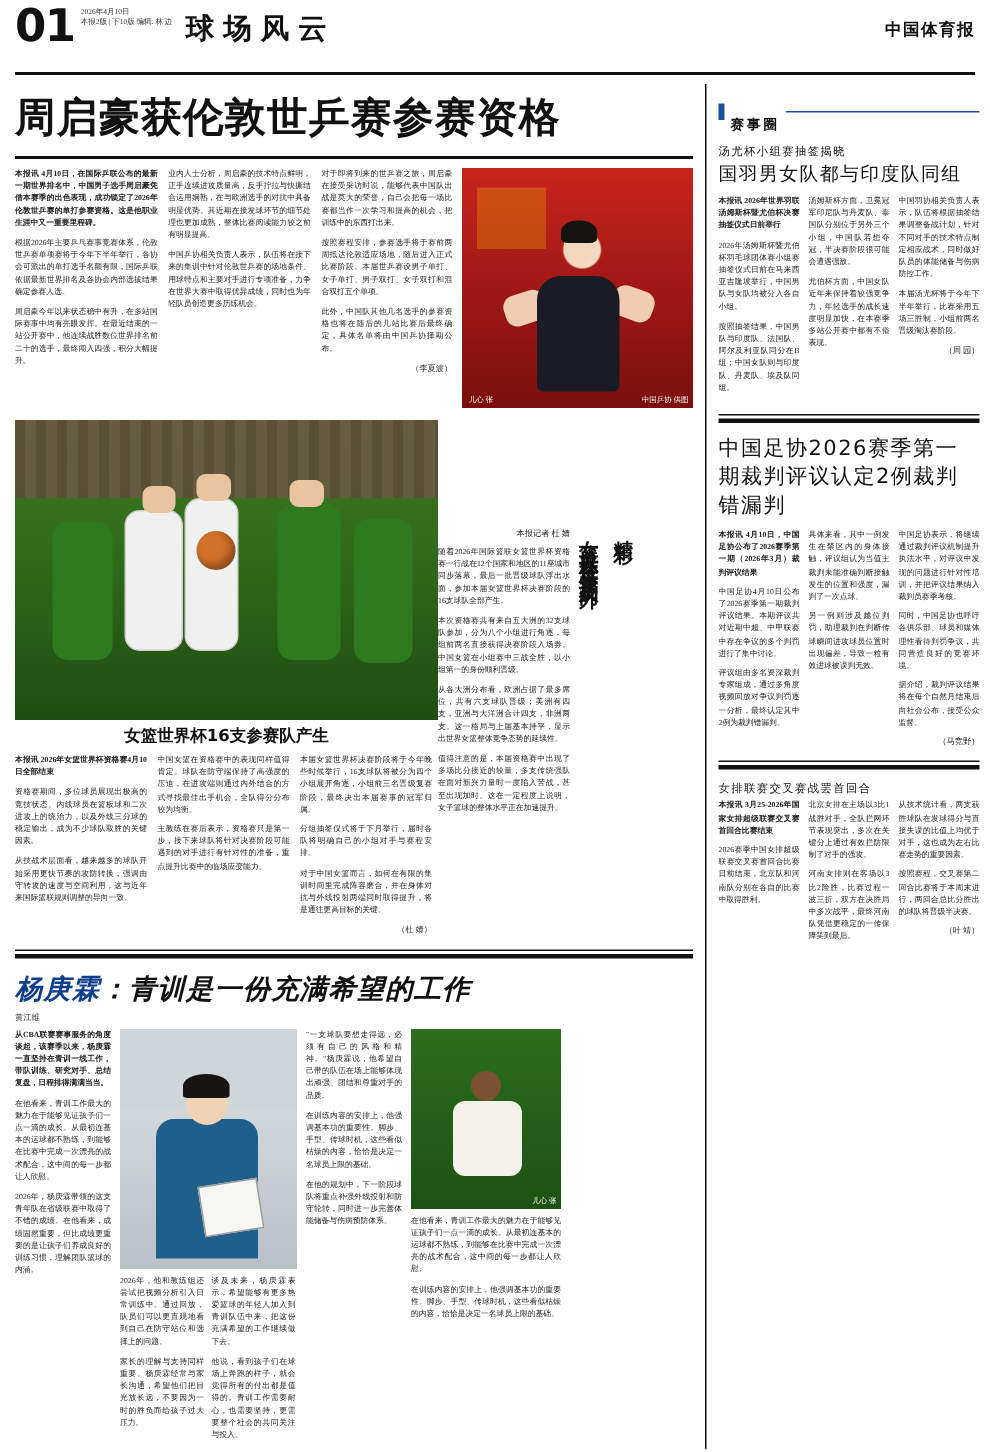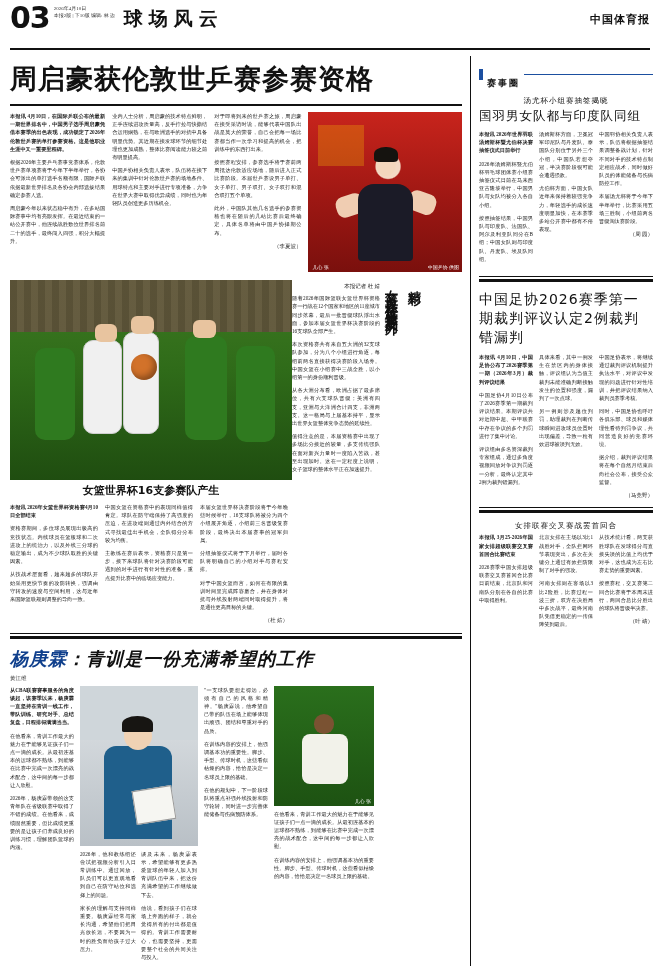--- a/index.html
+++ b/index.html
@@ -90,41 +90,41 @@
     font-size:13px;letter-spacing:3px;line-height:17px;
     height:205px;margin:0 3px;
   }
 
   
   .kicker{display:flex;align-items:center;gap:4px;margin:2px 0 6px 0;}
   .kicker .bar{width:4px;height:11px;background:#1b4fa0;}
   .kicker .txt{font-family:"DejaVu Sans",sans-serif;font-weight:bold;font-size:9px;letter-spacing:2px;margin-top:19px;}
   .kicker .line{flex:1;border-bottom:1px solid #1b4fa0;height:1px;}
 
-  .sub-shoulder{font-family:Liberation Serif, serif;font-size:7.5px;text-align:center;letter-spacing:1px;margin-bottom:2px;}
+  .sub-shoulder{font-family:Liberation Serif, serif;font-size:7.5px;letter-spacing:1px;margin-bottom:2px;}
   .sub-head{font-family:"DejaVu Sans",sans-serif;font-weight:normal;font-size:12.5px;line-height:16px;text-align:left;letter-spacing:1px;margin:2px 0 6px 0;}
   .sub-head.big{font-size:14px;line-height:19px;}
   .hr-dbl{border-top:1px solid #111;border-bottom:3px solid #111;height:2px;margin:8px 0;}
 
   .rstory{display:flex;gap:6px;}
   .rcol{width:54px;font-size:5.2px;line-height:8.2px;text-align:justify;color:#222;}
   .rcol p{margin:0 0 5px 0;}
   .sig{font-size:5.5px;text-align:right;margin-top:2px;}
 
   .bottom-head{font-family:"DejaVu Sans",sans-serif;font-weight:bold;font-size:18px;letter-spacing:1px;margin:4px 0 4px 0;font-style:italic;}
   .bottom-head .accent{color:#0f3f8c;}
   .src{font-size:5.5px;margin:2px 0 4px 0;color:#333;}
 </style>
 </head>
 <body>
 
 <div class="page">
 
   <div class="masthead">
-    <div class="folio">03</div>
+    <div class="folio">01</div>
     <div class="folio-meta" style="white-space:pre-line;">2026年4月10日
 本报2版 | 下10版  编辑: 林 边</div>
     <div class="masthead-center">球场风云</div>
     <div class="masthead-right">中国体育报</div>
   </div>
 
   <div class="columns">
 
     <div class="col-left">
 
@@ -152,21 +152,21 @@
           <div class="arm"></div>
           <div class="arm2"></div>
           <div class="tshirt"></div>
           <div class="head"></div>
           <div class="hair"></div>
           <div class="cap">中国乒协 供图</div>
           <div class="cap" style="left:4px;right:auto;">儿心 张</div>
         </div>
       </div>
 
-      <div style="display:flex;gap:0;margin-top:8px;">
+      <div style="display:flex;gap:0;margin-top:8px;align-items:center;">
         <div>
           <div class="photo ph2">
             <div class="crowd"></div>
             <div class="pw" style="left:26%;top:30%;width:13%;height:46%;border-radius:10px;"></div>
             <div class="pw" style="left:40%;top:26%;width:12%;height:50%;border-radius:10px;"></div>
             <div class="pg" style="left:9%;top:34%;width:14%;height:46%;border-radius:10px;"></div>
             <div class="pg" style="left:62%;top:28%;width:15%;height:52%;border-radius:10px;"></div>
             <div class="pg" style="left:80%;top:33%;width:14%;height:48%;border-radius:10px;"></div>
             <div class="sk" style="left:30%;top:22%;width:8%;height:9%;"></div>
             <div class="sk" style="left:43%;top:18%;width:8%;height:9%;"></div>

